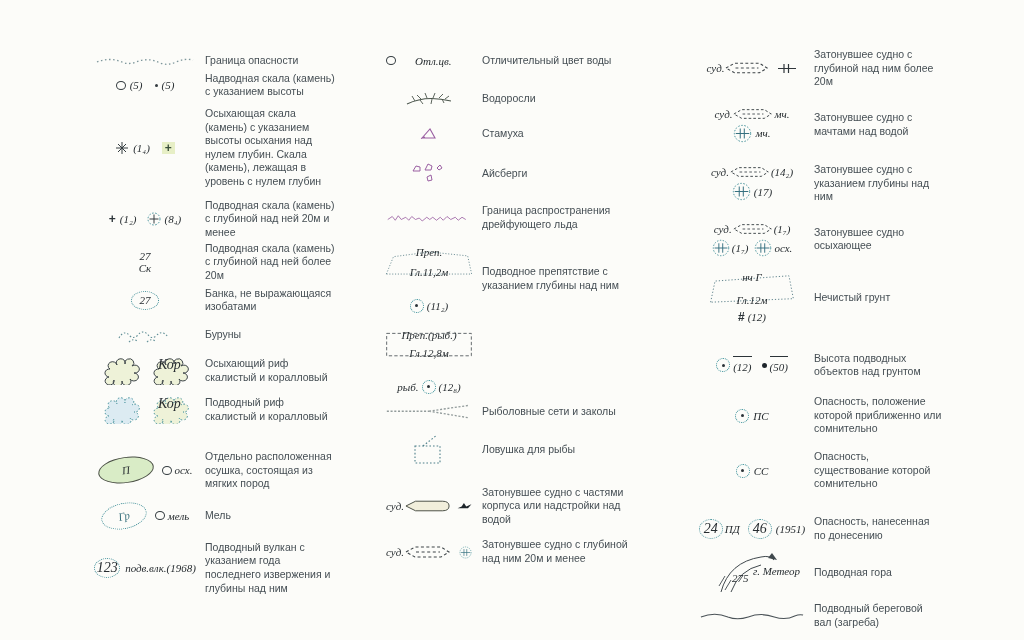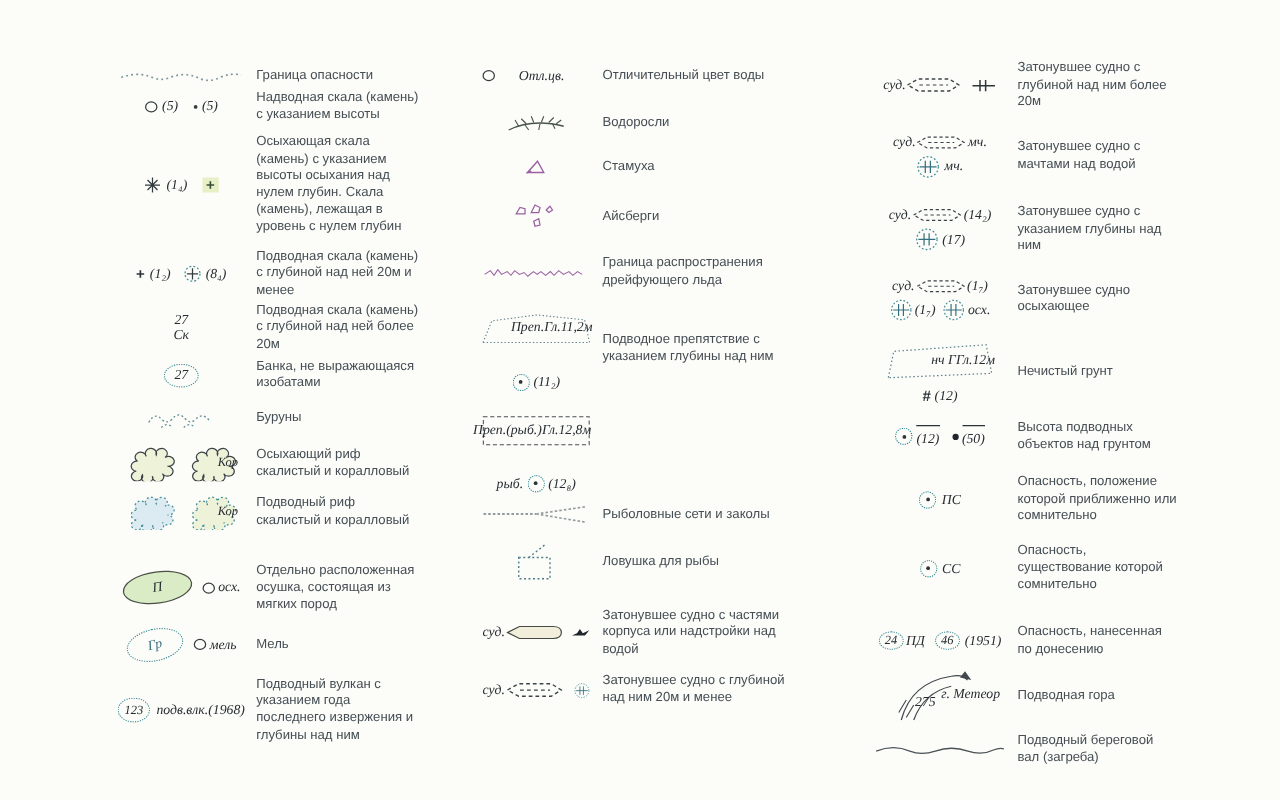--- a/index.html
+++ b/index.html
@@ -14,36 +14,36 @@
   #c3{left:700px;top:48px;width:242px;}
   .entry{display:flex;gap:10px;align-items:center;}
   .entry.top{align-items:flex-start;}
   .sym{flex:0 0 auto;display:flex;align-items:center;justify-content:center;gap:4px;}
   .symcol{flex-direction:column;gap:3px;}
   #c1 .sym{width:100px;}
   #c2 .sym{width:86px;gap:19px;}
   #c3 .sym{width:104px;}
   .desc{font-size:10.5px;line-height:1.3;color:#454e54;flex:1;}
   .it{font-family:"Liberation Serif",serif;font-style:italic;font-size:11px;color:#262c30;white-space:nowrap;}
-  .it.small{font-size:10px;}
+  .it.small{font-size:14px;}
   .it.teal{color:#37707c;}
   .row{display:flex;align-items:center;gap:3px;}
   .stack{display:flex;flex-direction:row;align-items:center;gap:3px;}
   .ring{width:8px;height:7px;border:1.2px solid #343c40;border-radius:50%;display:inline-block;flex:0 0 auto;}
   .pdot{width:3px;height:3px;background:#343c40;border-radius:50%;display:inline-block;flex:0 0 auto;}
   .sdot{width:5px;height:5px;background:#1e252b;border-radius:50%;display:inline-block;flex:0 0 auto;}
   .ddot{width:12px;height:12px;border:1.2px dotted #2f8a94;border-radius:50%;display:inline-flex;align-items:center;justify-content:center;flex:0 0 auto;}
   .ddot i{width:3px;height:3px;background:#2b3338;border-radius:50%;}
   .dcircle{border:1.2px dotted #3f8e98;border-radius:50%;display:inline-flex;align-items:center;justify-content:center;padding:1px 4px;flex:0 0 auto;}
   .ovl{border-top:1px solid #2b3338;padding-top:0;}
   .plusg{background:#e7efc6;padding:0 3px;color:#384e3a;font-weight:bold;font-size:12px;line-height:12px;}
   .plus{font-weight:bold;font-size:12px;color:#2b3338;line-height:10px;}
   .hash{font-size:12px;color:#2b3338;font-weight:bold;}
   .boxdot{position:relative;display:inline-block;}
-  .boxtxt{position:absolute;inset:0;display:flex;flex-direction:row;align-items:center;justify-content:flex-end;line-height:1.2;}
+  .boxtxt{position:absolute;inset:0;display:flex;flex-direction:column;align-items:center;justify-content:space-between;line-height:1.2;}
   .ell-dry{width:54px;height:24px;background:#d9ecc6;border:1px solid #4b5046;border-radius:50%;
     display:flex;align-items:center;justify-content:center;transform:rotate(-8deg);}
   .ell-shoal{width:44px;height:24px;border:1.4px dotted #3f8e98;border-radius:50%;
     display:flex;align-items:center;justify-content:center;transform:rotate(-12deg);}
   .ell-bank{width:26px;height:17px;border:1.3px dotted #3f8e98;border-radius:50%;
     display:inline-flex;align-items:center;justify-content:center;flex:0 0 auto;}
   .mnt{position:relative;width:70px;height:42px;}
   .mnt svg{position:absolute;left:0;top:0;}
   .mnt .n275{position:absolute;left:15px;top:20px;}
   .mnt .mlbl{position:absolute;left:36px;top:13px;}
@@ -429,21 +429,21 @@
             <circle cx="10.5" cy="10.5" r="9" fill="none" stroke="#3a8a94" stroke-width="1.1" stroke-dasharray="1.6,1.8"></circle>
             <path d="M3,10.5 H18 M8,5 V16 M12.5,5 V16" fill="none" stroke="#34707f" stroke-width="1.1"></path>
           </svg>
           <span class="it">осх.</span>
         </span>
       </span>
     </span>
     <span class="desc">Затонувшее судно осыхающее</span>
   </div>
 
-  <div class="entry" style="margin-bottom:12px">
+  <div class="entry" style="margin-bottom:28px">
     <span class="sym symcol">
       <span class="boxdot">
         <svg width="88" height="36" viewBox="0 0 100 36">
           <path d="M3,33 L8,9 L92,3 L97,29 Z" fill="none" stroke="#5d828b" stroke-width="1.1" stroke-dasharray="1.4,2.2"></path>
         </svg>
         <span class="boxtxt">
           <span class="it">нч Г</span>
           <span class="it">Гл.12м</span>
         </span>
       </span>

